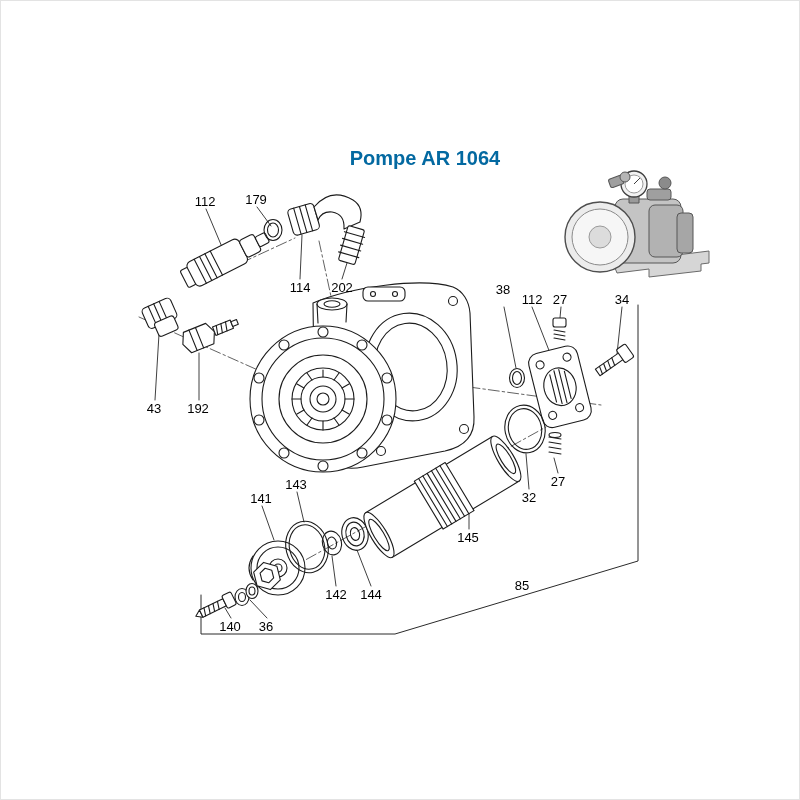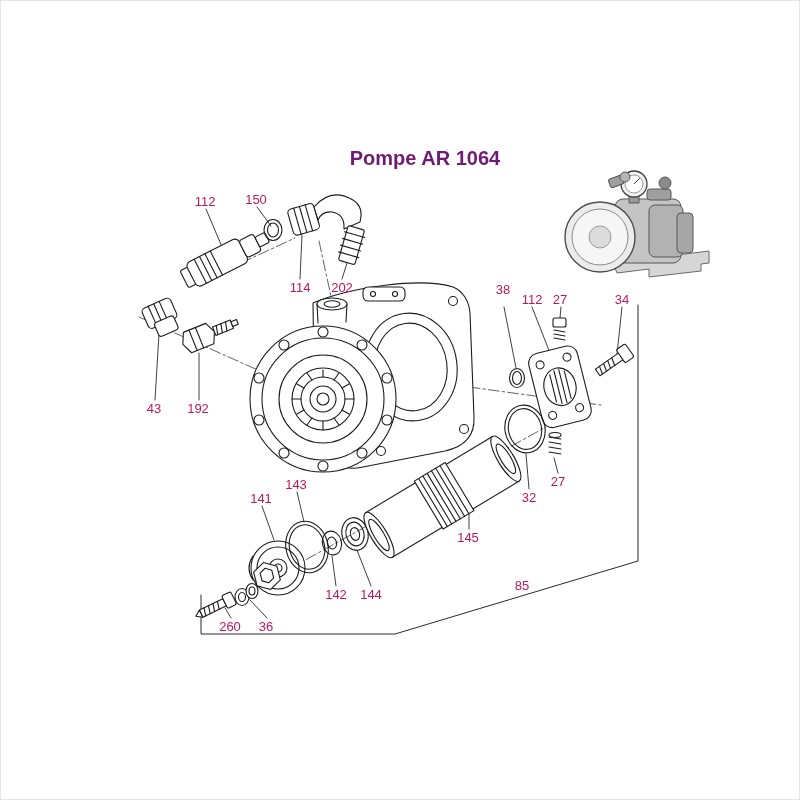--- a/index.html
+++ b/index.html
@@ -3,25 +3,25 @@
 <meta charset="utf-8">
 <style>
   html,body{margin:0;padding:0;background:#fff;}
   .frame{
     position:relative;width:800px;height:800px;background:#fff;
     border:1px solid #e3e3e3;box-sizing:border-box;overflow:hidden;
     font-family:"Liberation Sans",sans-serif;
   }
   .title{
     position:absolute;left:424px;top:157px;transform:translate(-50%,-50%);
-    margin:0;font-size:20px;font-weight:700;color:#701a75;white-space:nowrap;
+    margin:0;font-size:20px;font-weight:700;color:#0369a1;white-space:nowrap;
   }
   .lbl{
     position:absolute;transform:translate(-50%,-50%);
-    font-size:13px;color:#be185d;white-space:nowrap;
+    font-size:13px;color:#000000;white-space:nowrap;
   }
   svg.art{position:absolute;left:0;top:0;}
 </style>
 </head>
 <body>
 
 <div class="frame">
 
   <h1 class="title">Pompe AR 1064</h1>
 
@@ -241,33 +241,33 @@
       <circle cx="633" cy="183" r="9" fill="#ffffff" stroke="#9a9a9a"></circle>
       <path d="M633 183 L639 177" stroke="#3f3f3f"></path>
       <rect x="646" y="188" width="24" height="11" rx="3" fill="#9f9f9f" stroke="#565656"></rect>
       <circle cx="664" cy="182" r="6" fill="#8b8b8b" stroke="#565656"></circle>
       <rect x="608" y="176" width="14" height="9" rx="2" fill="#9f9f9f" stroke="#565656" transform="rotate(-20 615 180)"></rect>
       <circle cx="624" cy="176" r="5" fill="#b5b5b5" stroke="#565656"></circle>
     </g>
   </svg>
 
   <span class="lbl" style="left:204px;top:200px">112</span>
-  <span class="lbl" style="left:255px;top:198px">150</span>
+  <span class="lbl" style="left:255px;top:198px">179</span>
   <span class="lbl" style="left:299px;top:286px">114</span>
   <span class="lbl" style="left:341px;top:286px">202</span>
   <span class="lbl" style="left:153px;top:407px">43</span>
   <span class="lbl" style="left:197px;top:407px">192</span>
   <span class="lbl" style="left:502px;top:288px">38</span>
   <span class="lbl" style="left:531px;top:298px">112</span>
   <span class="lbl" style="left:559px;top:298px">27</span>
   <span class="lbl" style="left:621px;top:298px">34</span>
   <span class="lbl" style="left:557px;top:480px">27</span>
   <span class="lbl" style="left:528px;top:496px">32</span>
   <span class="lbl" style="left:260px;top:497px">141</span>
   <span class="lbl" style="left:295px;top:483px">143</span>
   <span class="lbl" style="left:335px;top:593px">142</span>
   <span class="lbl" style="left:370px;top:593px">144</span>
   <span class="lbl" style="left:467px;top:536px">145</span>
   <span class="lbl" style="left:521px;top:584px">85</span>
-  <span class="lbl" style="left:229px;top:625px">260</span>
+  <span class="lbl" style="left:229px;top:625px">140</span>
   <span class="lbl" style="left:265px;top:625px">36</span>
 
 </div>
 
 </body></html>

